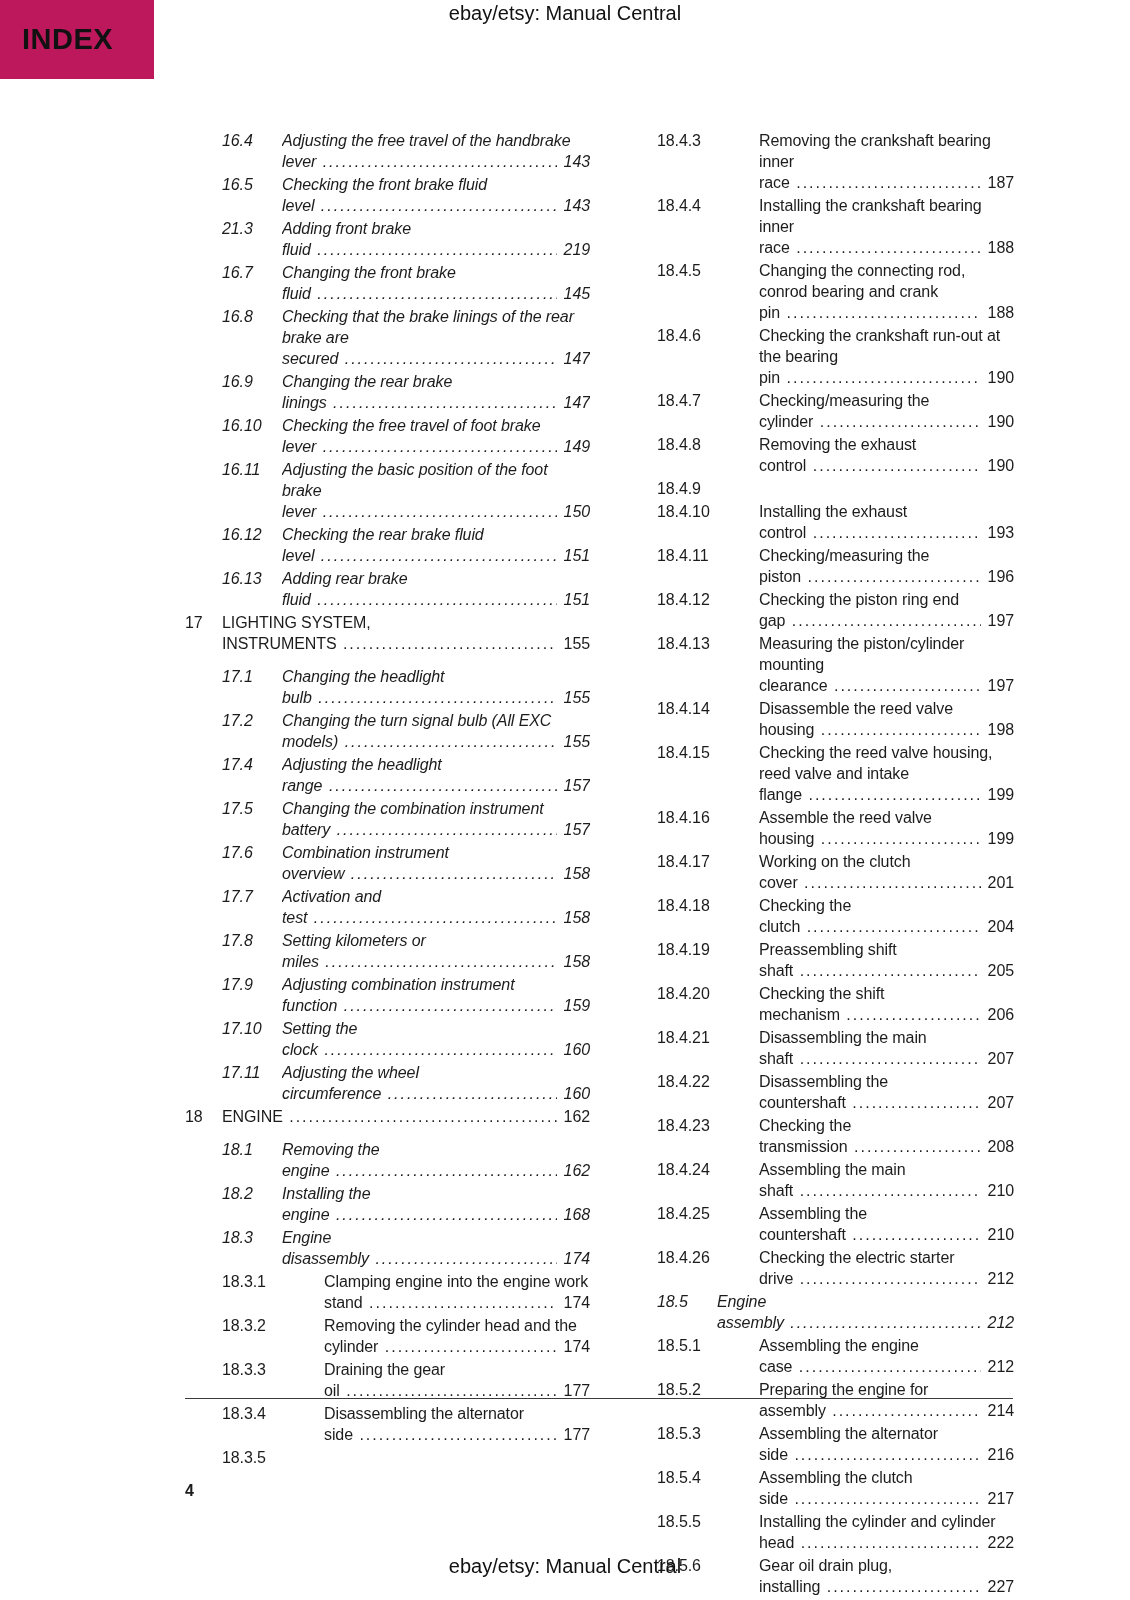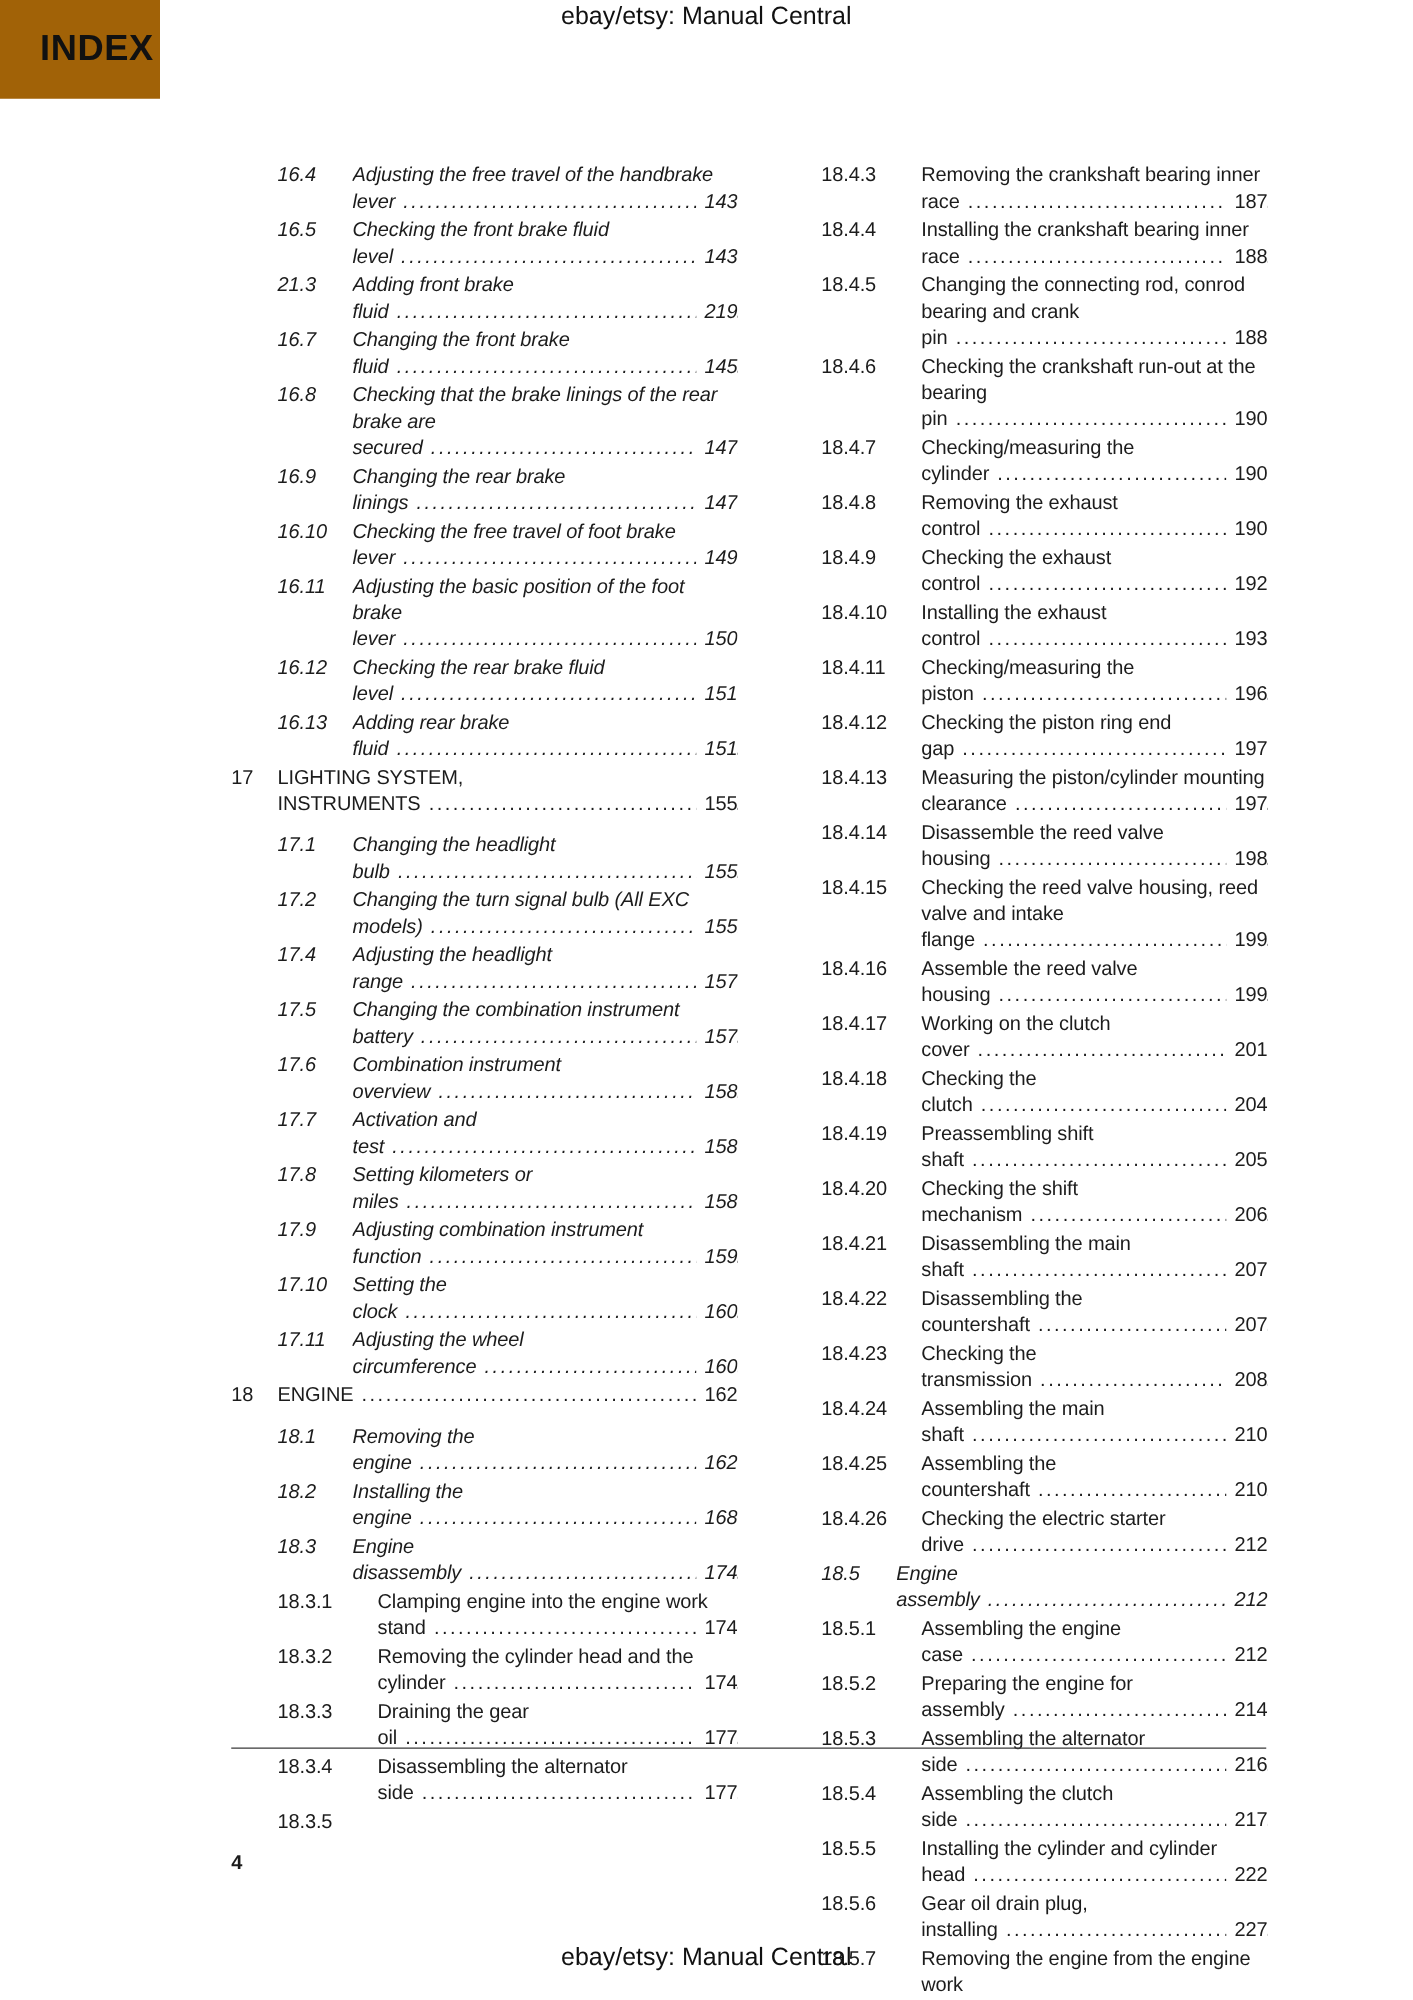--- a/index.html
+++ b/index.html
@@ -10,43 +10,43 @@
     color: #1c1c1c;
     overflow: hidden;
   }
   .doc-header {
     position: absolute; top: 0; left: 0; width: 100%;
     text-align: center; font-size: 20px; padding-top: 2px;
     color: #111;
   }
   .index-box {
     position: absolute; top: 0; left: 0;
-    width: 128px; height: 79px;
-    background: #a16207;
+    width: 154px; height: 79px;
+    background: #be185d;
     display: flex; align-items: center;
-    padding-left: 32px;
+    padding-left: 22px;
   }
   .index-label {
     font-size: 29px; font-weight: bold; color: #111;
     letter-spacing: 0.5px;
   }
   .toc-col {
     position: absolute; top: 130px;
     font-size: 16px; line-height: 21px;
     letter-spacing: -0.1px;
   }
   .toc-col.left  { left: 185px; width: 405px; }
   .toc-col.right { left: 620px; width: 394px; }
 
   .toc-row { display: flex; margin-bottom: 2px; }
   .toc-row.level-0 { margin-bottom: 12px; }
   .toc-row.level-0 .toc-num { width: 37px; }
   .toc-row.level-1 { margin-left: 37px; font-style: italic; }
   .toc-row.level-1 .toc-num { width: 60px; }
-  .toc-row.level-2 { margin-left: 37px; }
+  .toc-row.level-2 { margin-left: 37px; gap: 22px; }
   .toc-row.level-2 .toc-num { width: 80px; }
 
   .toc-num { flex: none; }
   .toc-body { flex: 1; position: relative; overflow: hidden; }
   .toc-title::after {
     content: " ..........................................................................................................................................................";
     white-space: nowrap;
     letter-spacing: 2px;
     color: #1c1c1c;
   }
@@ -219,21 +219,20 @@
     <div class="toc-row level-2">
       <span class="toc-num">18.4.7</span>
       <div class="toc-body"><span class="toc-title">Checking/measuring the cylinder</span><span class="toc-page">190</span></div>
     </div>
     <div class="toc-row level-2">
       <span class="toc-num">18.4.8</span>
       <div class="toc-body"><span class="toc-title">Removing the exhaust control</span><span class="toc-page">190</span></div>
     </div>
     <div class="toc-row level-2">
       <span class="toc-num">18.4.9</span>
-      <div class="toc-body"><span class="toc-title">Checking the exhaust control</span><span class="toc-page">192</span></div>
     </div>
     <div class="toc-row level-2">
       <span class="toc-num">18.4.10</span>
       <div class="toc-body"><span class="toc-title">Installing the exhaust control</span><span class="toc-page">193</span></div>
     </div>
     <div class="toc-row level-2">
       <span class="toc-num">18.4.11</span>
       <div class="toc-body"><span class="toc-title">Checking/measuring the piston</span><span class="toc-page">196</span></div>
     </div>
     <div class="toc-row level-2">

